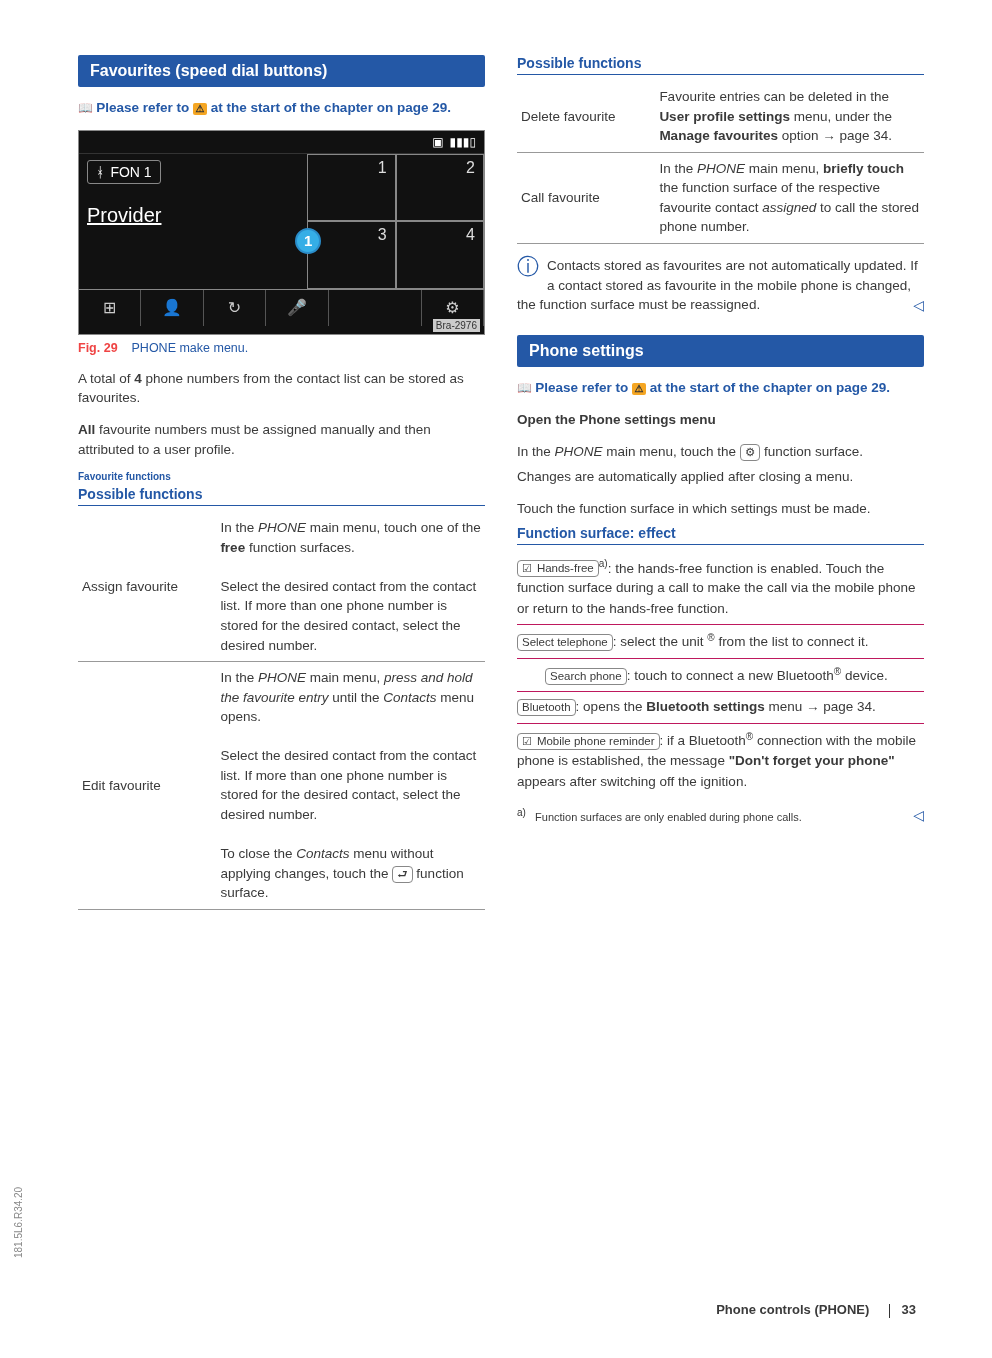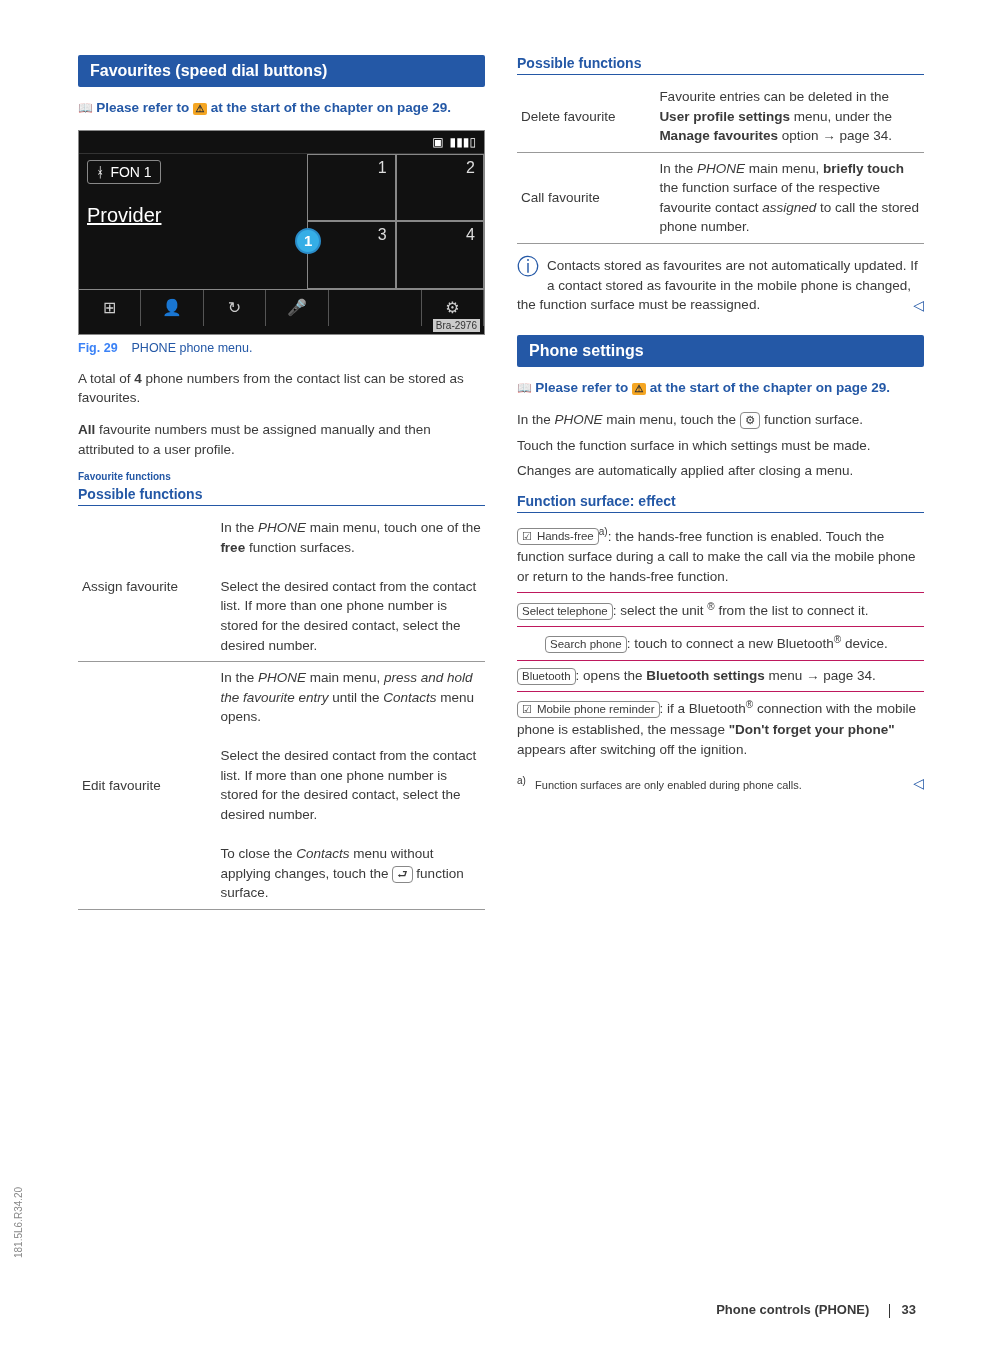--- a/index.html
+++ b/index.html
@@ -121,21 +121,21 @@
     justify-content: center;
     font-size: 15px;
   }
   .bra-label {
     position: absolute;
     right: 4px; bottom: 2px;
     background: #ccc; color: #333;
     font-size: 10px; padding: 1px 3px;
   }
   .fig-cap { color: #2458a6; font-size: 12.5px; margin-bottom: 14px; }
-  .fig-cap b { color: #3b82f6; }
+  .fig-cap b { color: #ef4444; }
   
   p.body { margin-bottom: 12px; line-height: 1.45; }
   .subhead { color: #2458a6; font-weight: bold; margin: 8px 0 4px; font-size: 10px; }
   .tbl-head {
     color: #2458a6;
     font-weight: bold;
     border-bottom: 1.5px solid #2458a6;
     padding-bottom: 3px;
     margin-bottom: 6px;
     font-size: 14px;
@@ -247,21 +247,21 @@
         <div>🎤</div>
         <div style="flex:1.5"></div>
         <div>⚙</div>
       </div>
       <div class="bra-label">Bra-2976</div>
     </div>
 
     <div class="fig-cap">
       <b>Fig. 29</b>
       <span>&nbsp;&nbsp;</span>
-      <span>PHONE phone menu.</span>
+      <span>PHONE make menu.</span>
     </div>
 
     <p class="body">A total of <b>4</b> phone numbers from the contact list can be stored as favourites.</p>
     <p class="body"><b>All</b> favourite numbers must be assigned manually and then attributed to a user profile.</p>
 
     <div class="subhead">Favourite functions</div>
     <div class="tbl-head">Possible functions</div>
 
     <table class="func">
       <tbody>
@@ -313,23 +313,24 @@
 
     <div class="section-head">Phone settings</div>
 
     <div class="refer-line">
       <span class="book-icon"></span>
       <span>Please refer to </span>
       <span class="warn-icon"></span>
       <span> at the start of the chapter on page 29.</span>
     </div>
 
+    <p class="body"><b>Open the <span style="font-family:sans-serif">Phone settings</span> menu</b></p>
     <p class="body" style="margin-bottom:6px">In the <i>PHONE</i> main menu, touch the <span class="fn-surface">⚙</span> function surface.</p>
+    <p class="body">Changes are automatically applied after closing a menu.</p>
     <p class="body" style="margin-bottom:6px">Touch the function surface in which settings must be made.</p>
-    <p class="body">Changes are automatically applied after closing a menu.</p>
 
     <div class="tbl-head">Function surface: effect</div>
 
     <div class="fn-row">
       <span class="fn-surface">
           <span class="check"></span>
           <span>Hands-free</span>
         </span><span class="sup">a)</span><span>: the hands-free function is enabled. Touch the function surface during a call to make the call via the mobile phone or return to the hands-free function.</span>
     </div>
 

